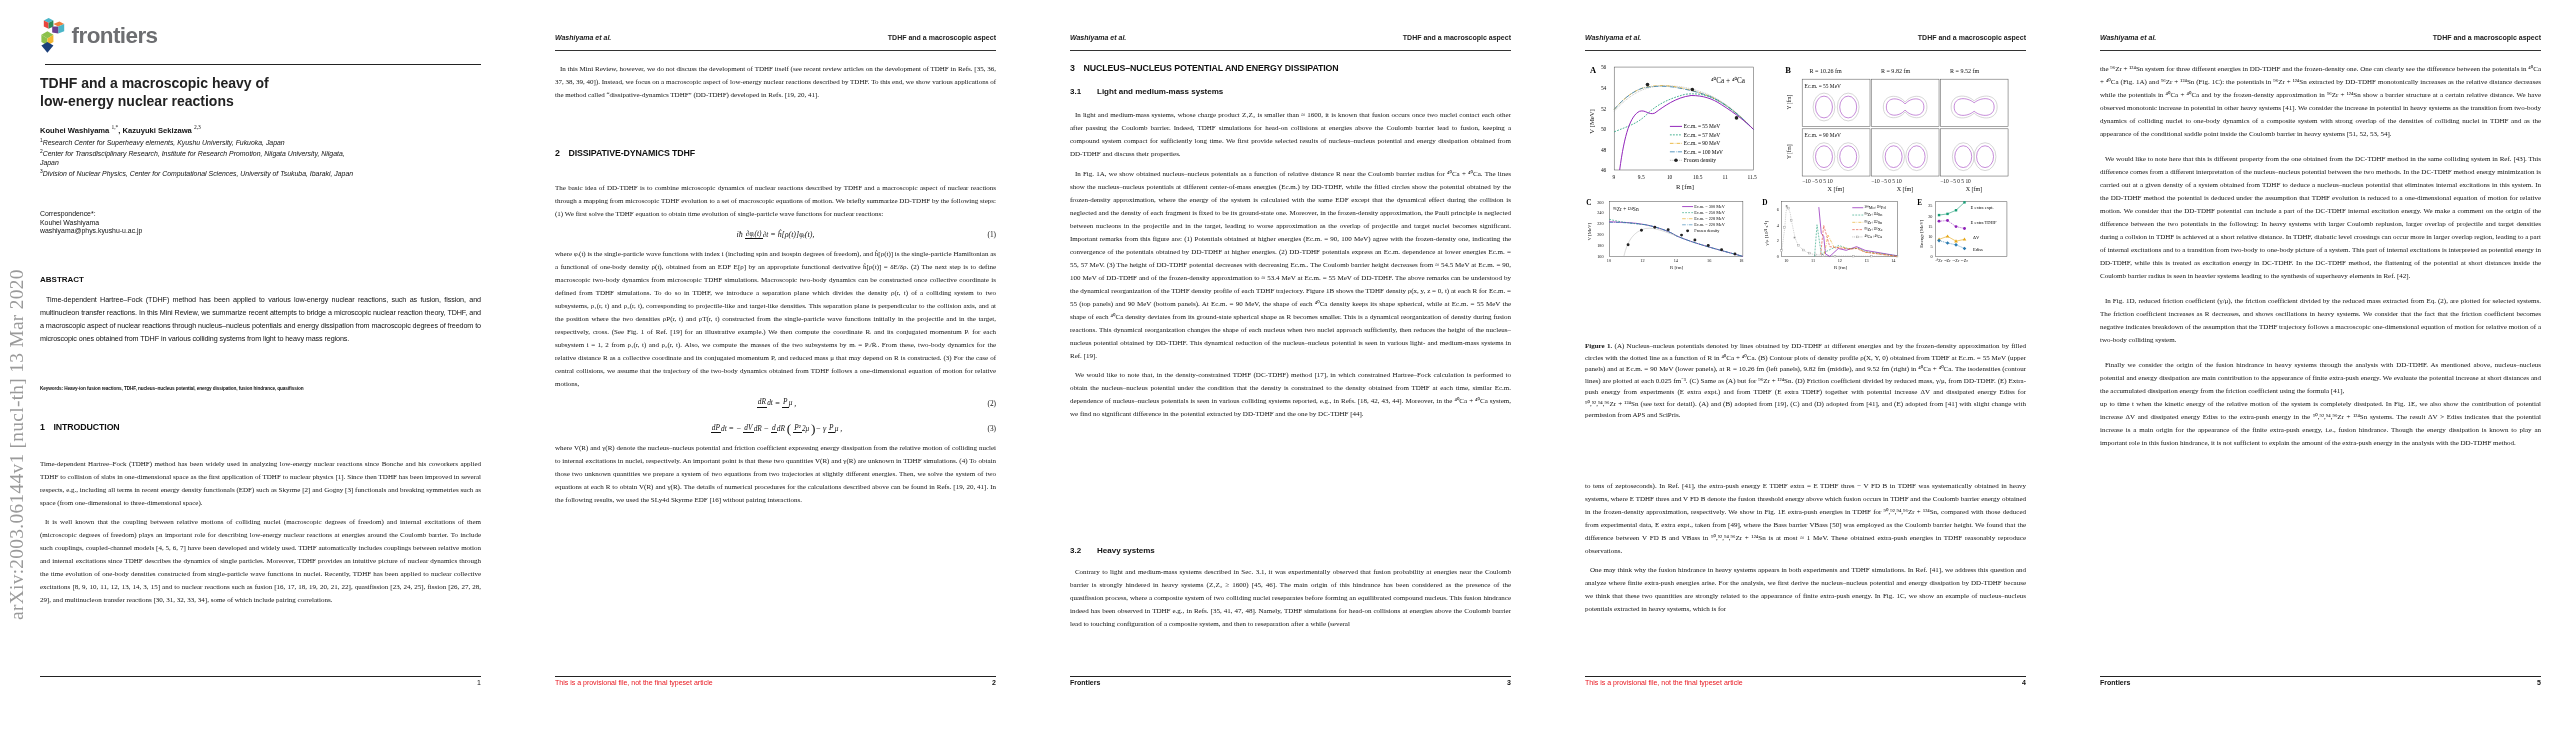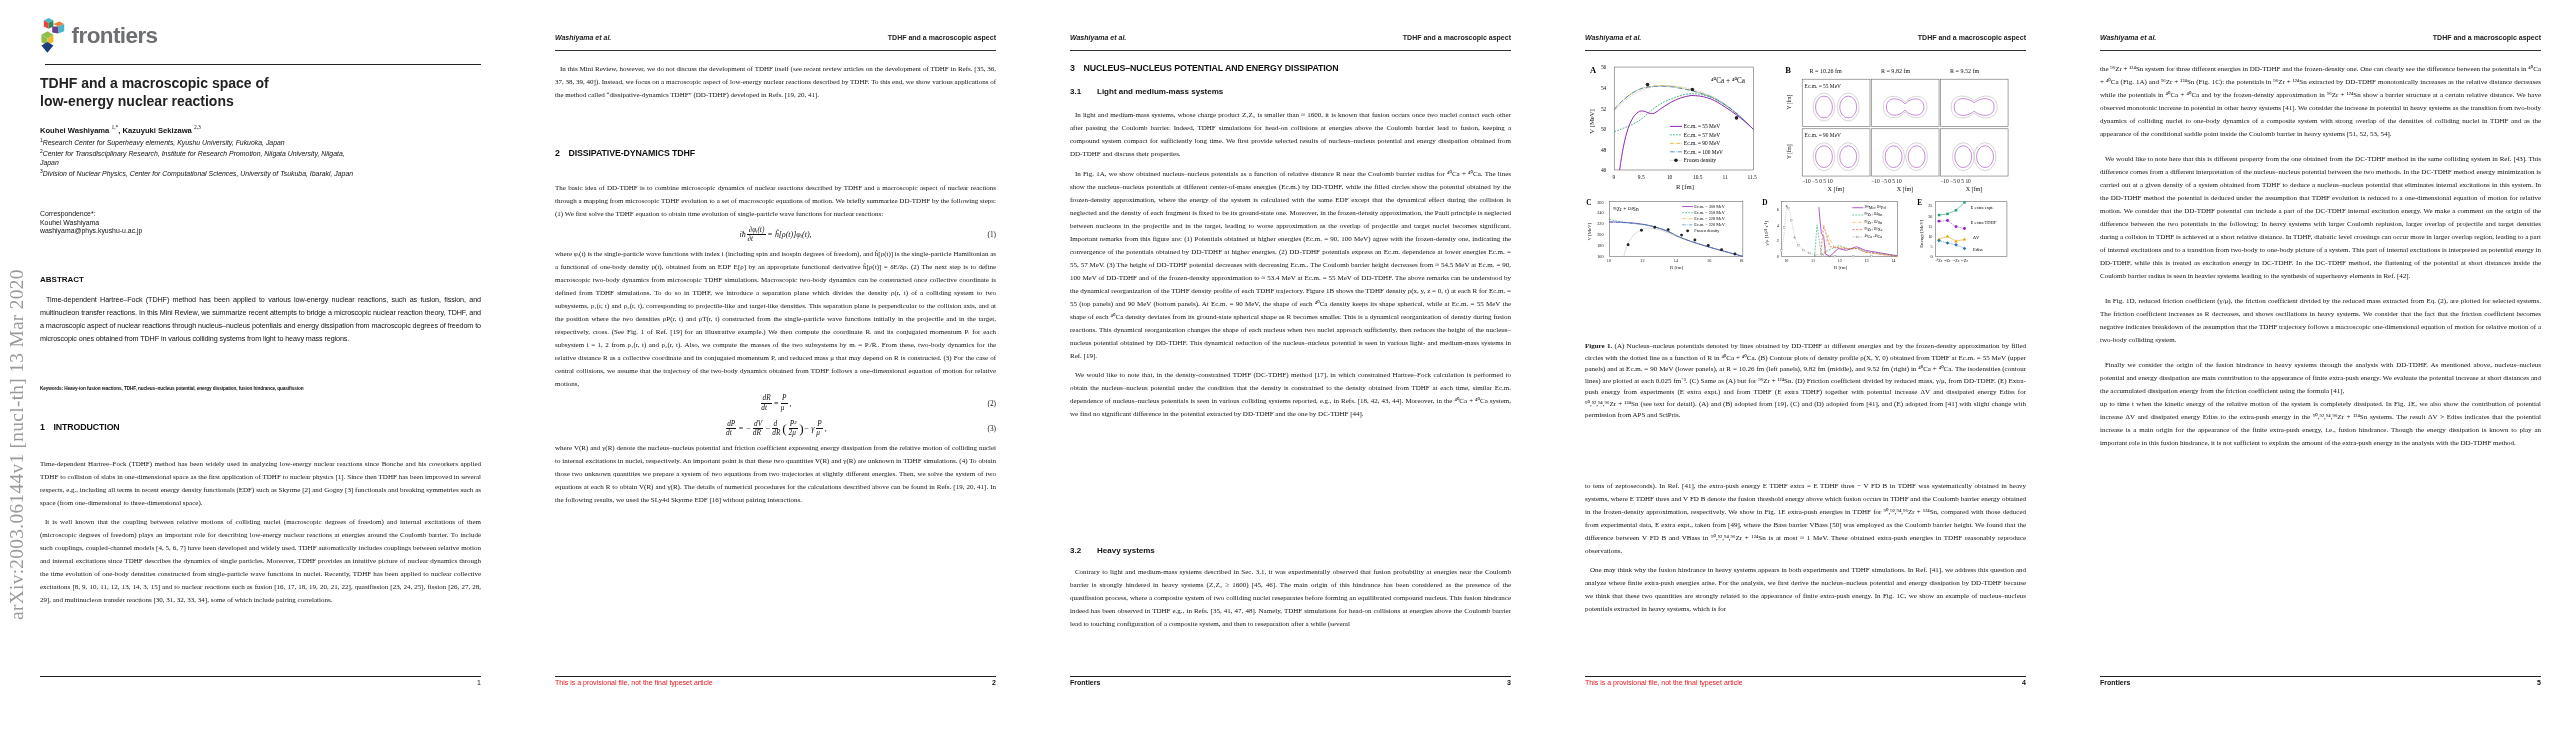--- a/index.html
+++ b/index.html
@@ -15,21 +15,21 @@
   .footer .prov { color: #e8141c; font-weight: normal; }
   .body-text { font-size: 7px; line-height: 13px; text-align: justify; }
   .body-text p { text-indent: 4.9px; }
   .body-text p.noindent { text-indent: 0; }
   .sec-title { font-family: "Liberation Sans", sans-serif; font-weight: bold; font-size: 8.8px; letter-spacing: -0.1px; }
   .sec-title .num { display: inline-block; width: 13.4px; }
   .subsec-title { font-family: "Liberation Sans", sans-serif; font-weight: bold; font-size: 8px; }
   .subsec-title .num { display: inline-block; width: 27px; }
   .eq { position: relative; height: 27px; display: flex; align-items: center; justify-content: center; font-style: italic; font-size: 8px; }
   .eq .eqnum { position: absolute; right: 0; font-style: normal; font-size: 7.3px; }
-  .frac { display: inline-flex; flex-direction: column; align-items: flex-start; vertical-align: middle; margin: 0 1.8px; font-size: 7.3px; }
+  .frac { display: inline-flex; flex-direction: row; align-items: flex-end; vertical-align: middle; margin: 0 1.8px; font-size: 7.3px; }
   .frac .n { border-bottom: 0.6px solid #111; padding: 0 1.2px; line-height: 8.5px; }
   .frac .d { line-height: 8.5px; }
 
   
   .logo { position: absolute; top: 18px; left: 0; display: flex; align-items: center; gap: 3.6px; }
   .logo-cubes { width: 28px; height: 36px; position: relative; }
   .logo-text { font-family: "Liberation Sans", sans-serif; font-weight: bold; font-size: 22.5px; color: #6d6e71; letter-spacing: -0.6px; }
   .title-rule { position: absolute; top: 64px; left: 4.9px; right: 0; height: 1.2px; background: #222; }
   .paper-title { position: absolute; top: 75px; left: 0; font-family: "Liberation Sans", sans-serif; font-weight: bold; font-size: 14px; line-height: 17.6px; color: #222; }
   .authors { position: absolute; top: 124px; left: 0; font-family: "Liberation Sans", sans-serif; font-weight: bold; font-size: 7.6px; }
@@ -73,21 +73,21 @@
           <polygon points="2,28 12,22 22,28 12,34" fill="#8cc14c"></polygon>
           <polygon points="2,28 12,34 12,46 2,40" fill="#8cc14c"></polygon>
           <polygon points="12,34 22,28 22,40 12,46" fill="#f2b630"></polygon>
           <polygon points="2,46 12,40 22,46 12,58" fill="#1b3f7a"></polygon>
         </svg>
       </div>
       <span class="logo-text">frontiers</span>
     </div>
     <div class="title-rule"></div>
     <div class="paper-title">
-      <div>TDHF and a macroscopic space of</div>
+      <div>TDHF and a macroscopic heavy of</div>
       <div>low-energy nuclear reactions</div>
     </div>
     <div class="authors">
       <span>Kouhei Washiyama</span>
       <sup>1,*</sup><span>, </span><span>Kazuyuki Sekizawa</span>
       <sup>2,3</sup>
     </div>
     <div class="affils">
       <div><sup>1</sup><span>Research Center for Superheavy elements, Kyushu University, Fukuoka, Japan</span></div>
       <div><sup>2</sup><span>Center for Transdisciplinary Research, Institute for Research Promotion, Niigata University, Niigata, Japan</span></div>

